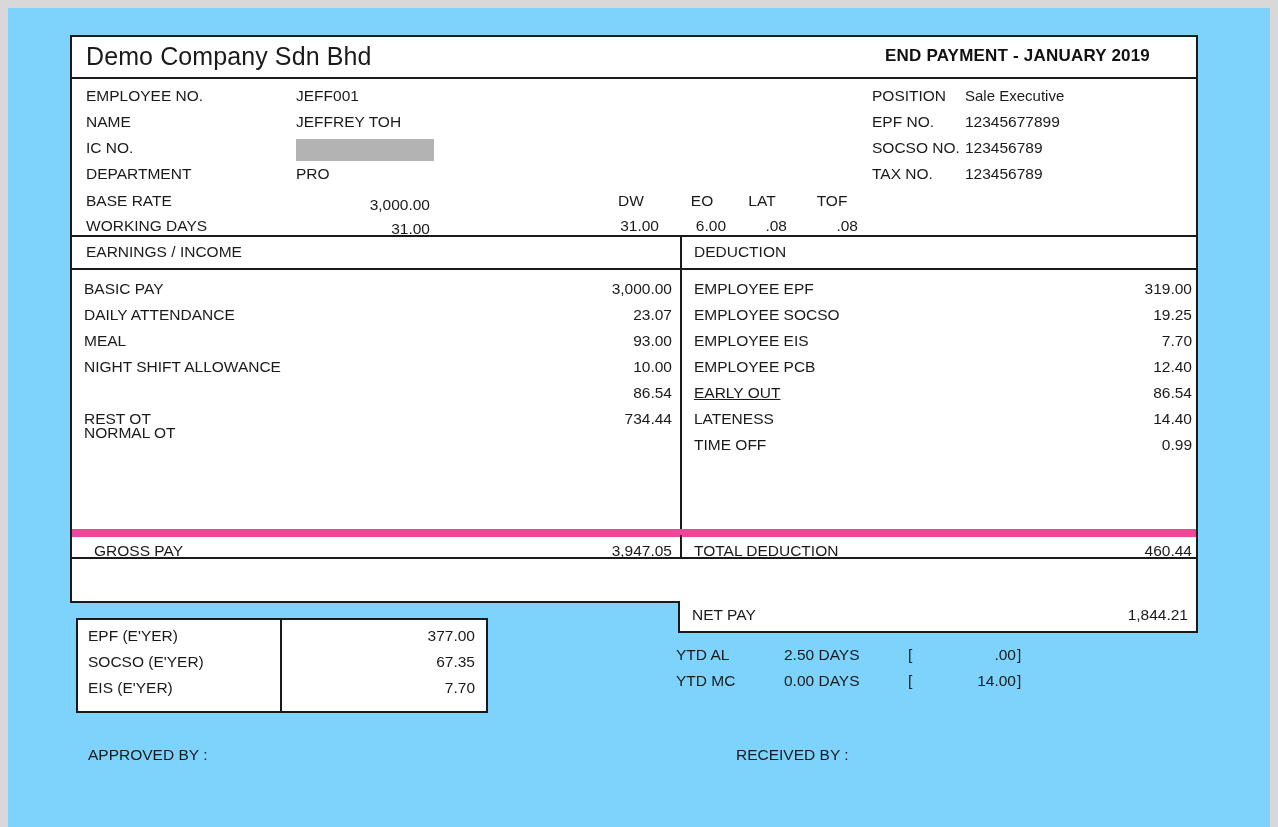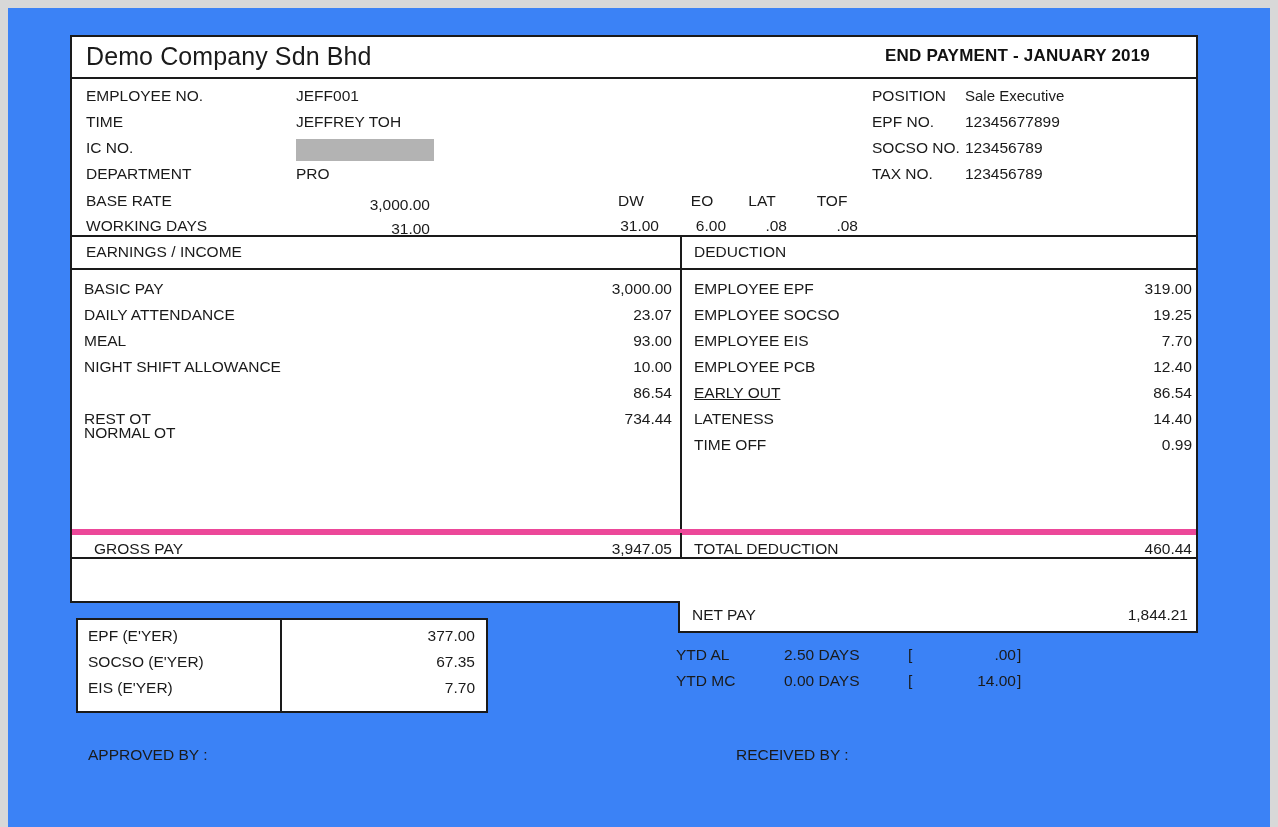--- a/index.html
+++ b/index.html
@@ -13,21 +13,21 @@
     height: 827px;
     font-family: "Liberation Sans", sans-serif;
     overflow: hidden;
   }
   .page {
     position: absolute;
     left: 8px;
     top: 8px;
     width: 1262px;
     height: 819px;
-    background: #3b82f6;
+    background: #7dd3fc;
   }
   .payslip {
     position: absolute;
     left: 62px;
     top: 27px;
     width: 1128px;
     height: 568px;
     border: 2px solid #1a1a1a;
     box-sizing: border-box;
     background: #ffffff;
@@ -151,21 +151,21 @@
     font-size: 15.5px;
     color: #1a1a1a;
     text-align: right;
     white-space: nowrap;
   }
 
   
   .totals {
     position: relative;
     height: 30px;
-    border-top: 6px solid #ec4899;
+    border-top: 8px solid #ec4899;
     border-bottom: 2px solid #1a1a1a;
     box-sizing: border-box;
   }
   .totals .vline {
     position: absolute;
     left: 608px;
     top: -2px;
     bottom: -2px;
     width: 0;
     border-left: 2px solid #1a1a1a;
@@ -298,21 +298,21 @@
     <div class="title-band">
       <div class="company-name">Demo Company Sdn Bhd</div>
       <div class="doc-title">END PAYMENT  -  JANUARY 2019</div>
     </div>
 
     <div class="info-band">
 
       <div class="lbl" style="left:14px; top:8px;">EMPLOYEE NO.</div>
       <div class="val" style="left:224px; top:8px;">JEFF001</div>
 
-      <div class="lbl" style="left:14px; top:34px;">TIME</div>
+      <div class="lbl" style="left:14px; top:34px;">NAME</div>
       <div class="val" style="left:224px; top:34px;">JEFFREY TOH</div>
 
       <div class="lbl" style="left:14px; top:60px;">IC NO.</div>
       <div class="redact" style="left:224px; top:60px;"></div>
 
       <div class="lbl" style="left:14px; top:86px;">DEPARTMENT</div>
       <div class="val" style="left:224px; top:86px;">PRO</div>
 
       <div class="lbl" style="left:14px; top:113px;">BASE RATE</div>
       <div class="val-r" style="left:234px; top:117px; width:124px;">3,000.00</div>

